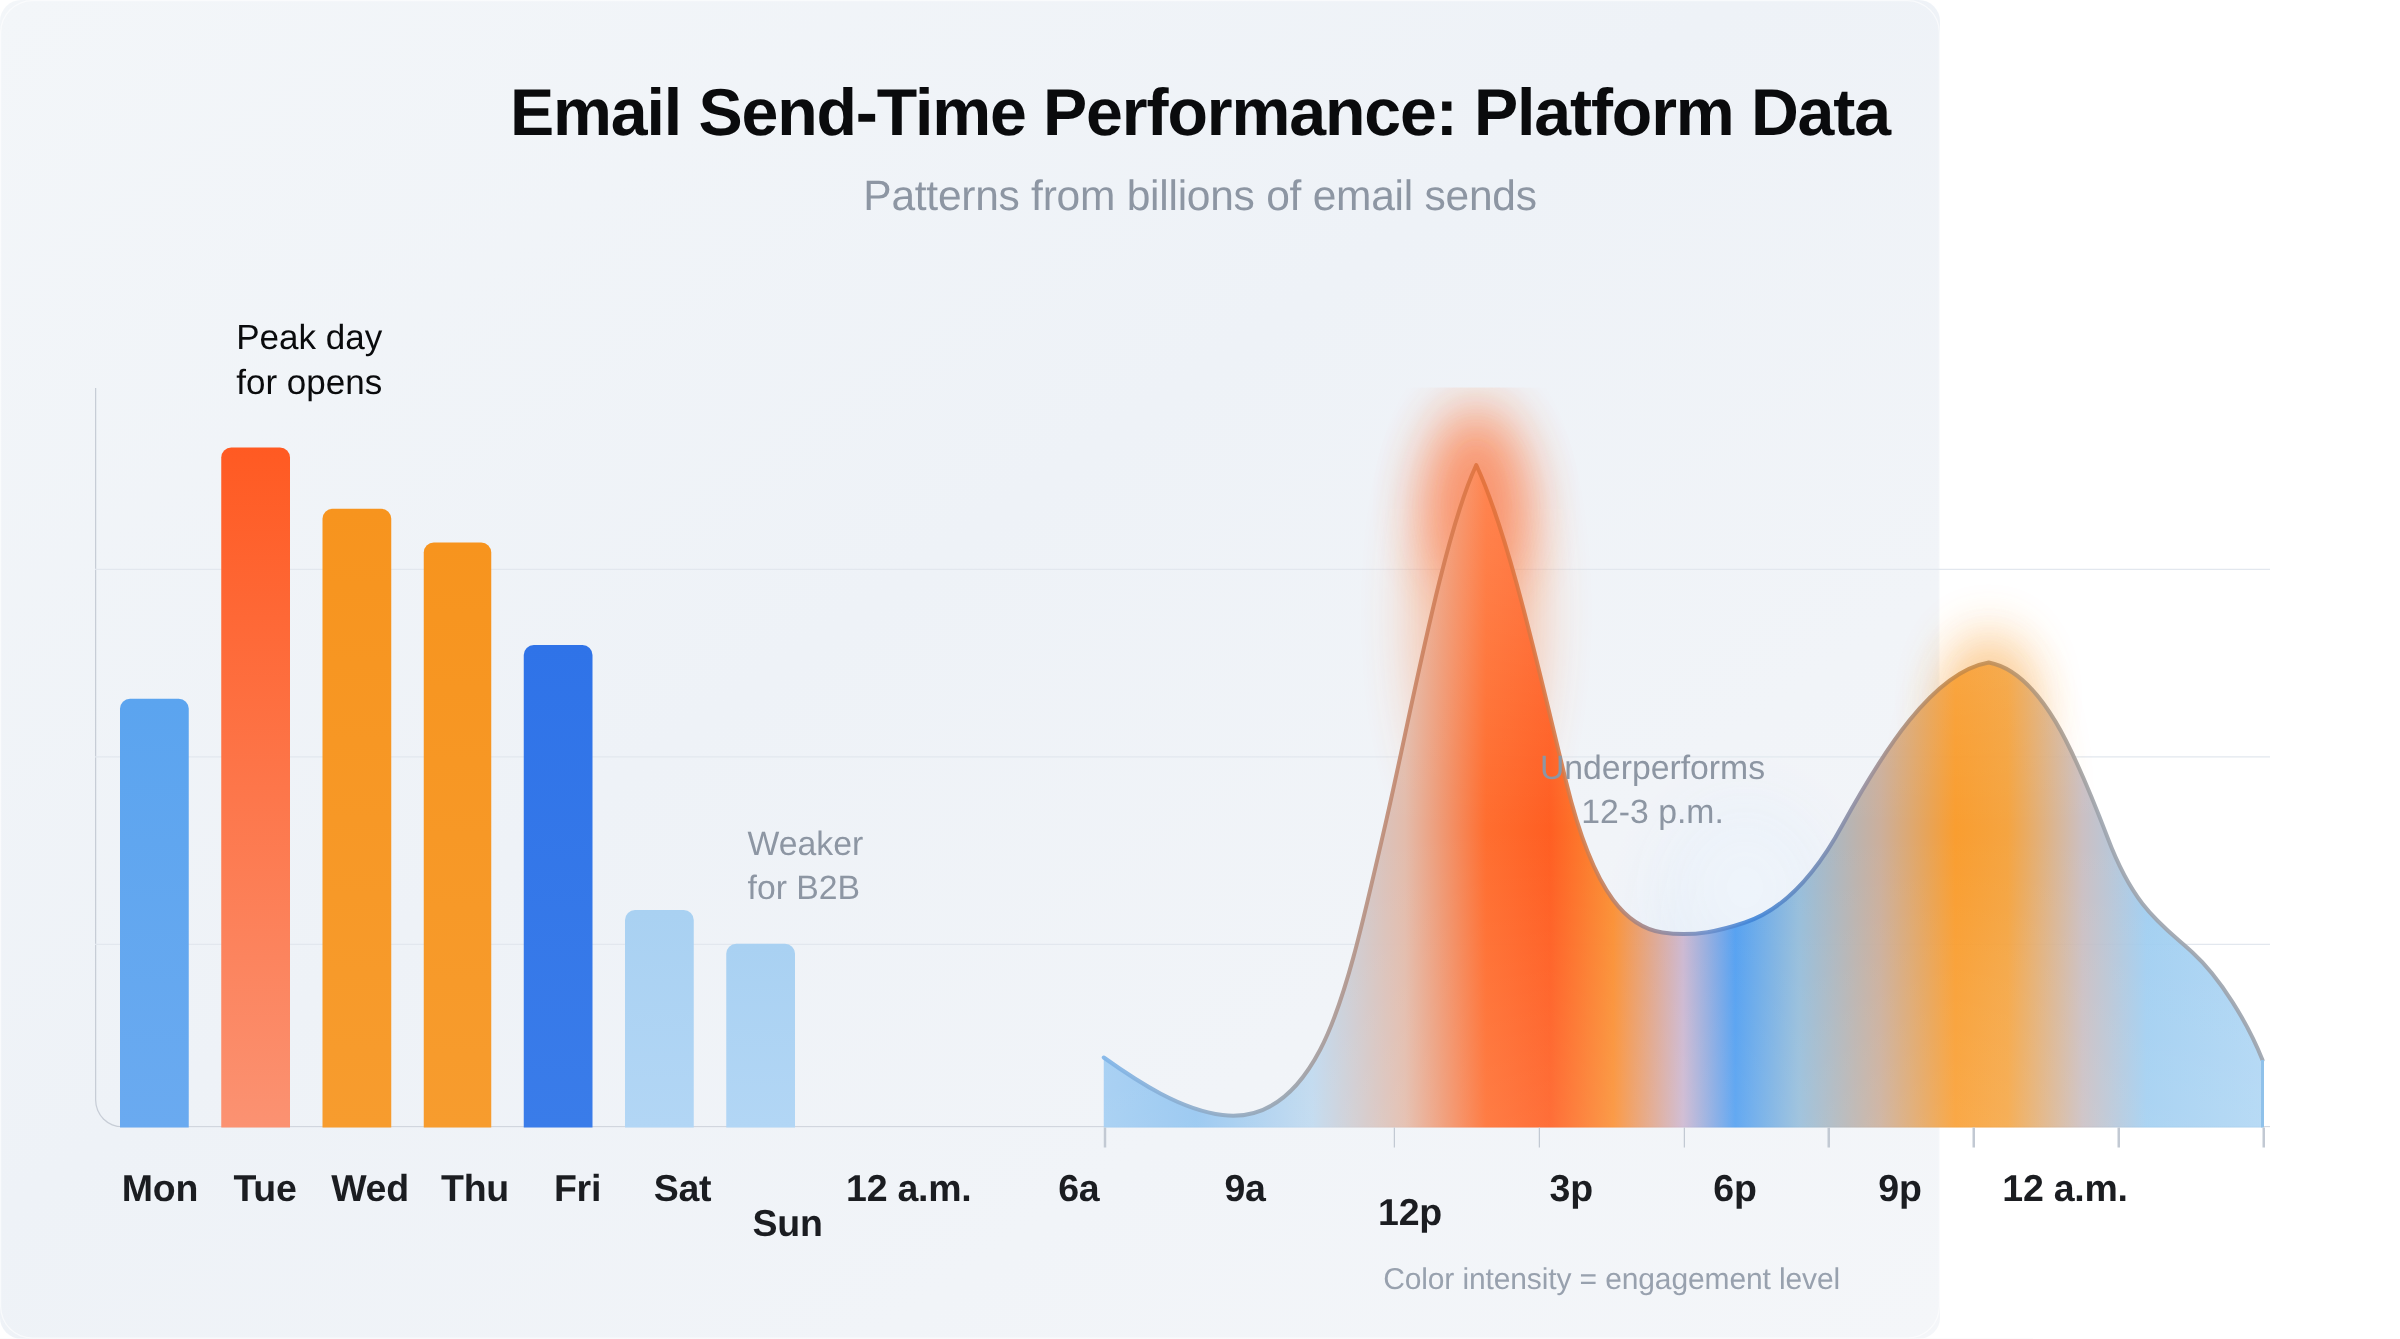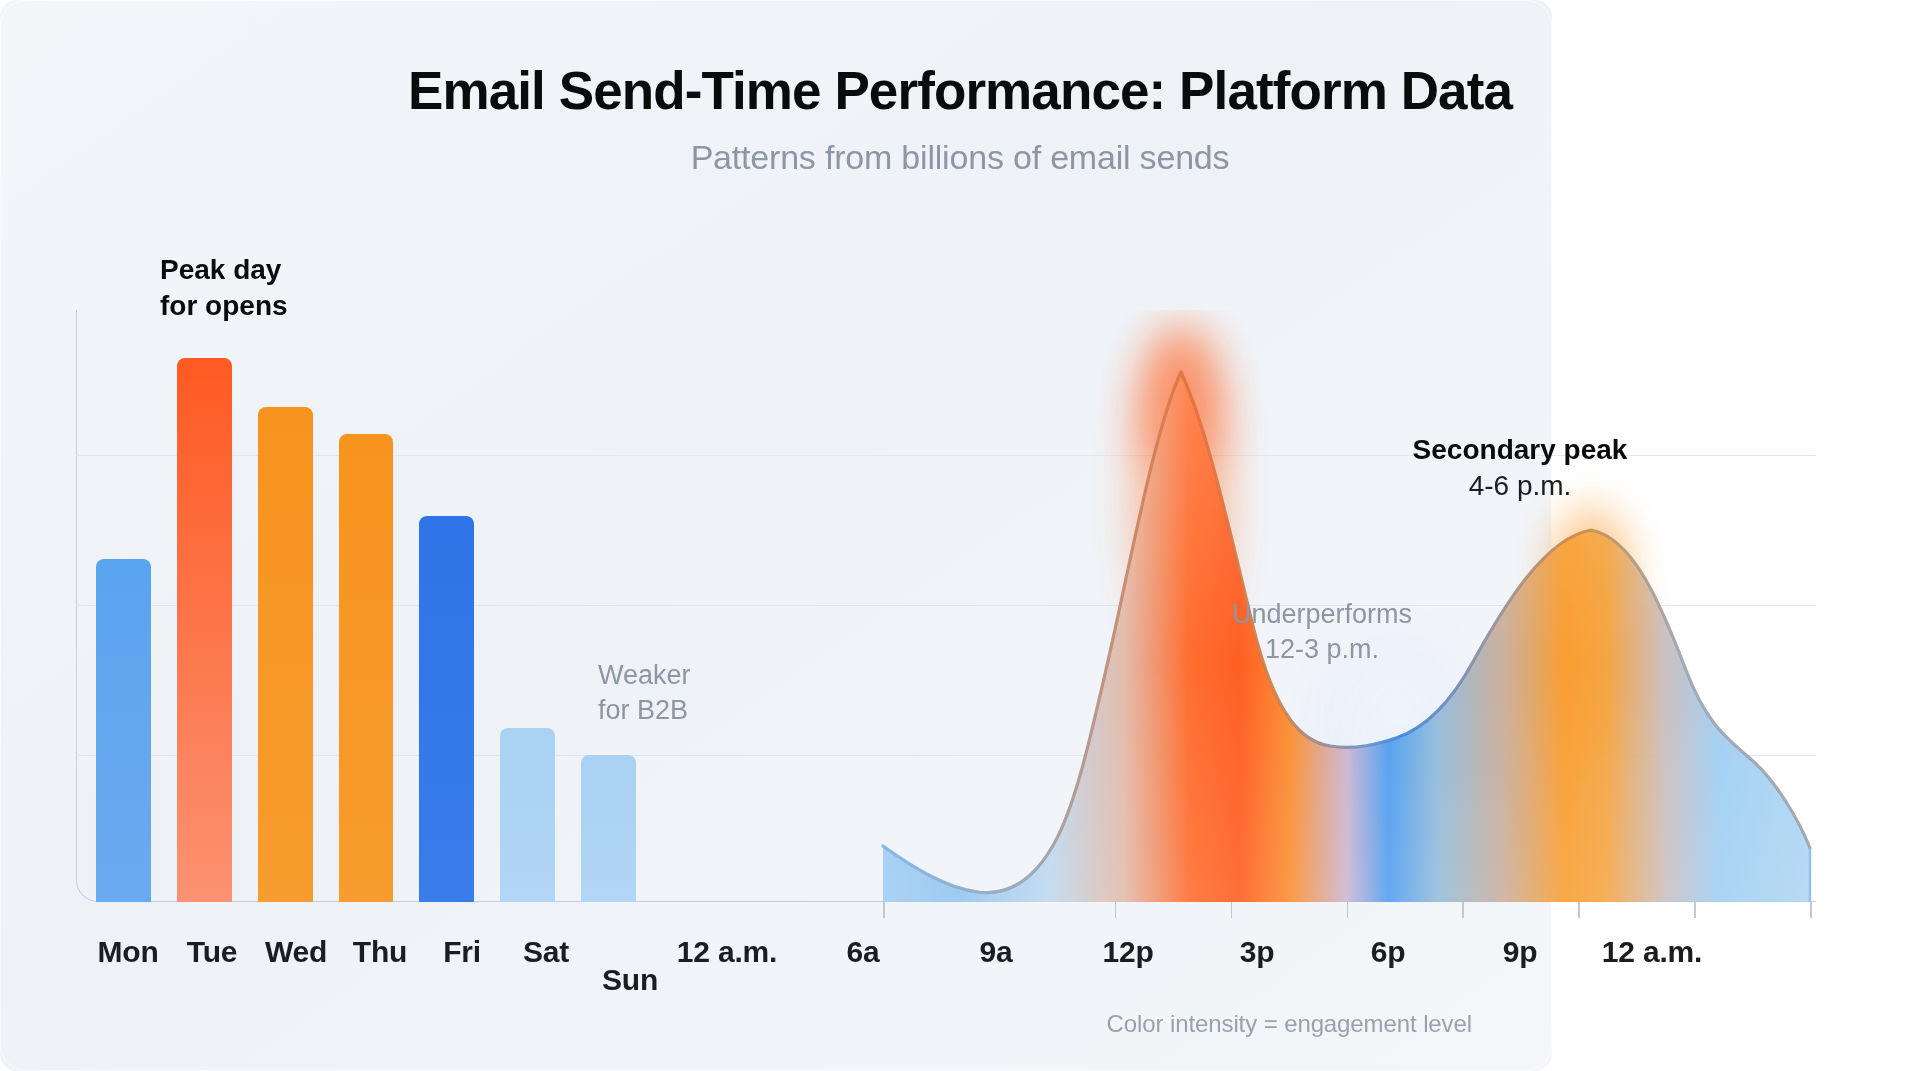--- a/index.html
+++ b/index.html
@@ -103,21 +103,21 @@
   }
 
   
   .anno { position:absolute; white-space:nowrap; }
   .anno .l1 { font-weight:700; color:#0a0b0d; }
   .anno .l2 { font-weight:400; color:#1b1d21; }
   .anno.dim .l1, .anno.dim .l2 { color:#8d96a3; font-weight:400; }
   .anno .l1, .anno .l2 { display:block; line-height:1.3; }
 
   #anno-peakday { left: 160px; top: 252px; font-size: 28px; }
-  #anno-peakday .l1, #anno-peakday .l2 { font-weight:700; color:#0a0b0d; }
+  #anno-peakday .l1, #anno-peakday .l2 { font-weight:400; color:#0a0b0d;margin-left:29px; }
   #anno-weaker   { left: 598px; top: 658px; font-size: 27px; }
   #anno-morning  { left: 1013px; top: 275px; font-size: 28px; text-align:center; transform:translateX(-50%); }
   #anno-secondary{ left: 1520px; top: 432px; font-size: 28px; text-align:center; transform:translateX(-50%); }
   #anno-under    { left: 1322px; top: 597px; font-size: 27px; text-align:center; transform:translateX(-50%); }
 
   
   .footnote {
     position:absolute; right: 80px; top: 1010px;
     font-size: 24px; color:#98a1ae; letter-spacing:-0.1px;
   }
@@ -302,42 +302,38 @@
       <div class="xlab" style="left: 128px;">Mon</div>
       <div class="xlab" style="left: 212px;">Tue</div>
       <div class="xlab" style="left: 296px;">Wed</div>
       <div class="xlab" style="left: 380px;">Thu</div>
       <div class="xlab" style="left: 462px;">Fri</div>
       <div class="xlab" style="left: 546px;">Sat</div>
       <div class="xlab" style="left: 630px; margin-top: 28px;">Sun</div>
       <div class="xlab" style="left: 727px;">12 a.m.</div>
       <div class="xlab" style="left: 863px;">6a</div>
       <div class="xlab" style="left: 996px;">9a</div>
-      <div class="xlab" style="left: 1128px;">12p</div>
+      <div class="xlab" style="left: 1128px; margin-top: 19px;">12p</div>
       <div class="xlab" style="left: 1257px;">3p</div>
       <div class="xlab" style="left: 1388px;">6p</div>
       <div class="xlab" style="left: 1520px;">9p</div>
       <div class="xlab" style="left: 1652px;">12 a.m.</div>
     </div>
 
   <div class="anno" id="anno-peakday">
     <span class="l1">Peak day</span>
     <span class="l2">for opens</span>
   </div>
 
   <div class="anno dim" id="anno-weaker">
     <span class="l1">Weaker</span>
     <span class="l2">for B2B</span>
   </div>
 
 
-  <div class="anno" id="anno-secondary">
-    <span class="l1">Secondary peak</span>
-    <span class="l2">4-6 p.m.</span>
-  </div>
 
   <div class="anno dim" id="anno-under">
     <span class="l1">Underperforms</span>
     <span class="l2">12-3 p.m.</span>
   </div>
 
   <div class="footnote">Color intensity = engagement level</div>
 
 </div>
 

